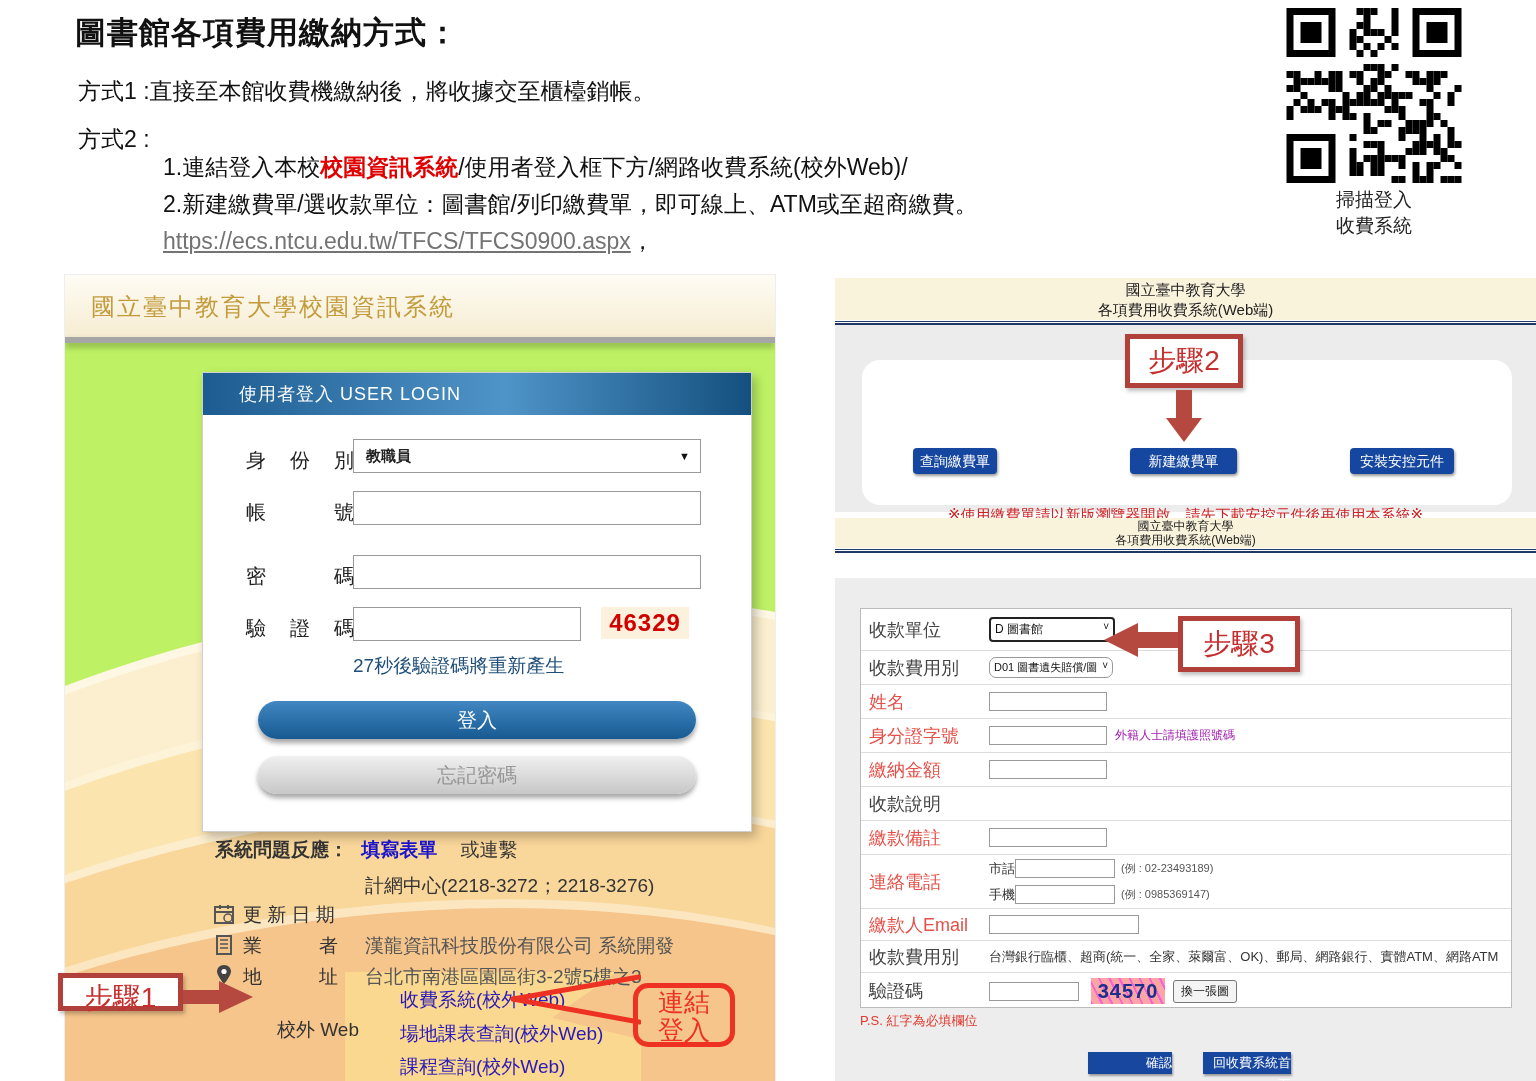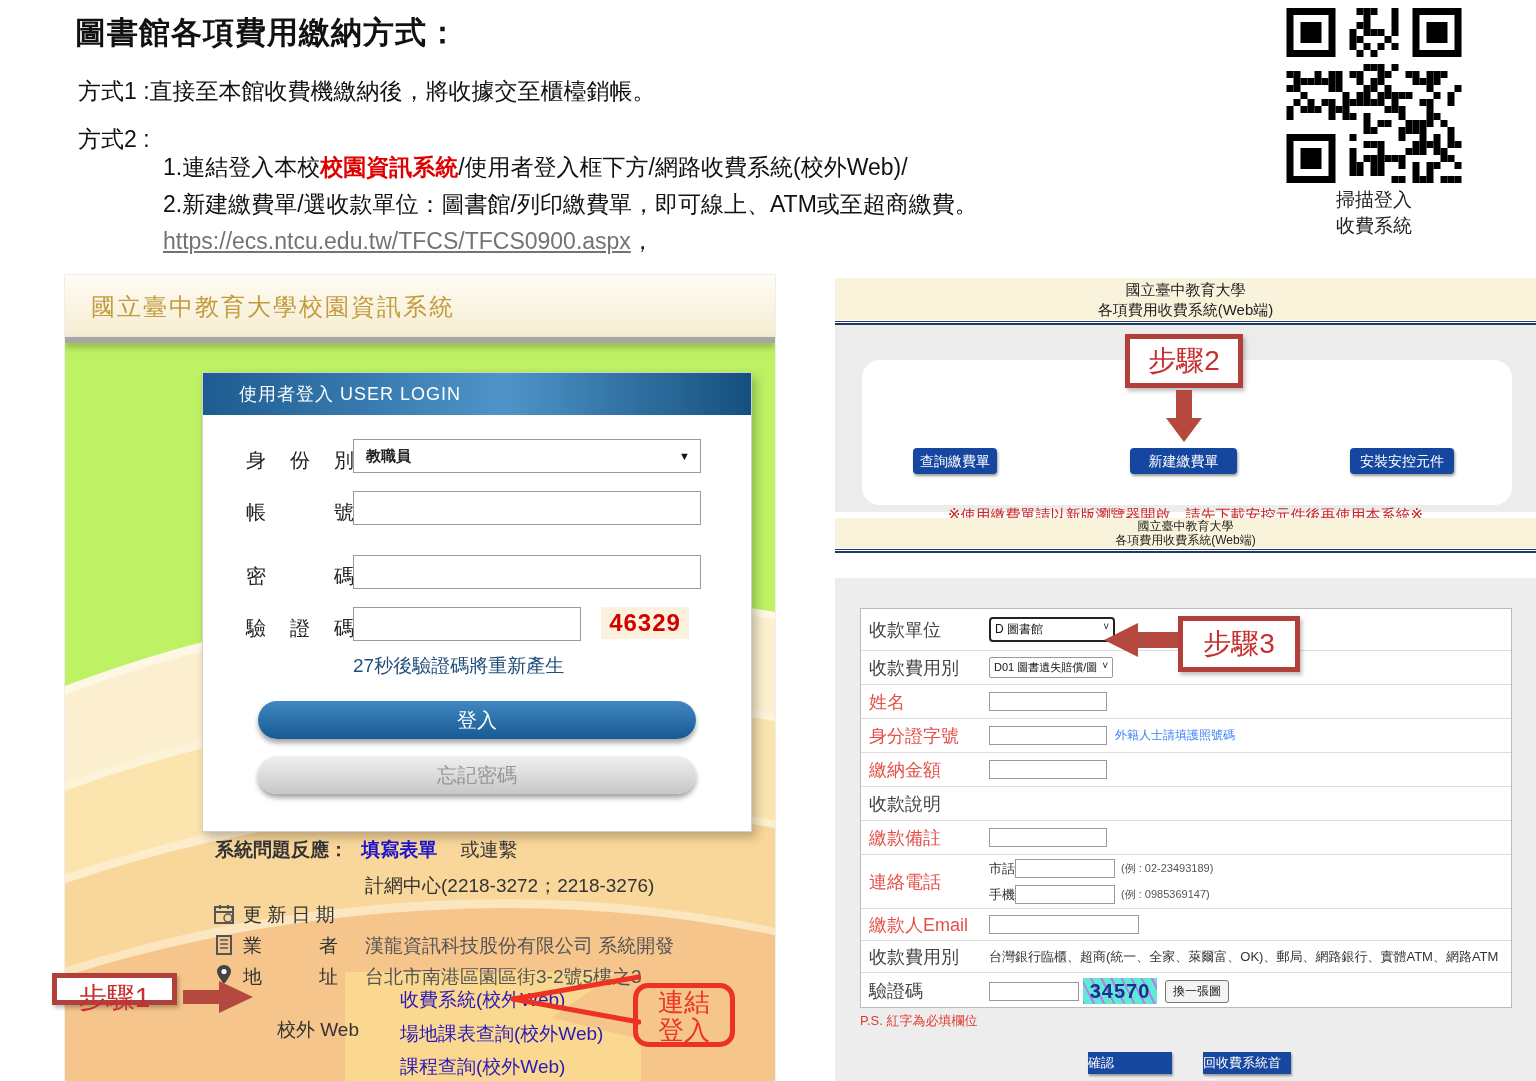--- a/index.html
+++ b/index.html
@@ -65,34 +65,34 @@
   #fees-form{left:835px;top:518px;width:701px;height:563px;background:#fff}
   #fees-form .cream-head{height:30px;font-size:12px;line-height:14px;padding-top:1px;box-sizing:border-box}
   #ff-gray{position:absolute;left:0;top:60px;width:100%;height:503px;background:#ededed}
   #ff-panel{position:absolute;left:25px;top:90px;width:652px;height:400px;background:#fff;
      border:1px solid #bbb;box-sizing:border-box}
   .frow{display:flex;align-items:center;border-bottom:1px solid #ddd;box-sizing:border-box;padding-left:8px}
   .frow:last-child{border-bottom:none}
   .flabel{width:120px;font-size:18px;color:#444;flex:none}
   .req{color:#e45048}
   .tinput{height:19px;border:1px solid #999;background:#fff;box-sizing:border-box}
-  .fhint{font-size:12px;color:#3b82f6;margin-left:8px}
+  .fhint{font-size:12px;color:#a21caf;margin-left:8px}
   .ghint{font-size:11px;color:#555;margin-left:6px}
   .sel1{width:114px;border:2px solid #222;border-radius:4px;font-size:12px;padding:2px 4px;background:#fff;cursor:pointer}
   .sel1 .car,.sel2 .car{float:right;font-size:10px}
-  .sel2{width:114px;border:1px solid #999;border-radius:2px;font-size:11px;padding:2px 4px;background:#fff;cursor:pointer}
-  #ff-captcha{width:74px;height:26px;margin-left:4px;background:#5eead4;position:relative;overflow:hidden;
+  .sel2{width:114px;border:1px solid #999;border-radius:7px;font-size:11px;padding:2px 4px;background:#fff;cursor:pointer}
+  #ff-captcha{width:74px;height:26px;margin-left:12px;background:#fca5a5;position:relative;overflow:hidden;
      color:#1b2f8e;font-weight:bold;font-size:20px;text-align:center;line-height:26px;letter-spacing:1px}
   #ff-captcha:before{content:"";position:absolute;inset:0;
      background:repeating-linear-gradient(63deg,rgba(255,40,255,.55) 0 2px,transparent 2px 9px)}
   #ff-refresh{margin-left:8px;border:1px solid #777;border-radius:3px;background:#f4f4f4;
      font-size:12px;padding:2px 7px;cursor:pointer}
   #ff-ps{position:absolute;left:25px;top:494px;color:#e03a2f;font-size:13px}
   .ff-btn{position:absolute;top:534px;height:22px;background:#17479e;color:#fff;font-size:13px;
-     line-height:22px;text-align:left;box-shadow:1px 2px 2px rgba(0,0,0,.35);cursor:pointer}
+     line-height:22px;text-align:right;box-shadow:1px 2px 2px rgba(0,0,0,.35);cursor:pointer}
 
   
   .step-box{position:absolute;background:#fff;border:5px solid #b1403a;box-sizing:border-box;
      color:#c62f2f;font-size:28px;text-align:center;z-index:6;box-shadow:2px 3px 4px rgba(0,0,0,.25)}
   .ann-arrow{position:absolute;z-index:6}
   #callout{position:absolute;left:633px;top:983px;width:102px;height:64px;border:5px solid #ed3123;
      border-radius:15px;box-sizing:border-box;z-index:6;text-align:center;color:#ed3123;
      font-size:26px;line-height:28px;padding-top:0px;background:transparent}
 </style>
 </head>
@@ -471,21 +471,21 @@
       <span id="ff-captcha"><span style="position:relative">34570</span></span>
       <span id="ff-refresh">換一張圖</span>
     </div>
   </div>
 
   <div id="ff-ps">P.S. 紅字為必填欄位</div>
   <div class="ff-btn" style="left:253px;width:84px">確認</div>
   <div class="ff-btn" style="left:368px;width:88px">回收費系統首頁</div>
 </div>
 
-<div class="step-box" style="left:52px;top:973px;width:125px;height:32px;line-height:40px">步驟1</div>
+<div class="step-box" style="left:58px;top:973px;width:125px;height:38px;line-height:40px">步驟1</div>
 <svg class="ann-arrow" style="left:183px;top:980px" width="70" height="34">
   <polygon points="0,10 36,10 36,1 70,17 36,33 36,24 0,24" fill="#b5493f"></polygon>
 </svg>
 
 <div class="step-box" style="left:1125px;top:334px;width:118px;height:54px;line-height:44px">步驟2</div>
 <svg class="ann-arrow" style="left:1166px;top:390px" width="36" height="52">
   <polygon points="10,0 26,0 26,28 36,28 18,52 0,28 10,28" fill="#b5493f"></polygon>
 </svg>
 
 <div class="step-box" style="left:1178px;top:616px;width:122px;height:56px;line-height:46px">步驟3</div>

